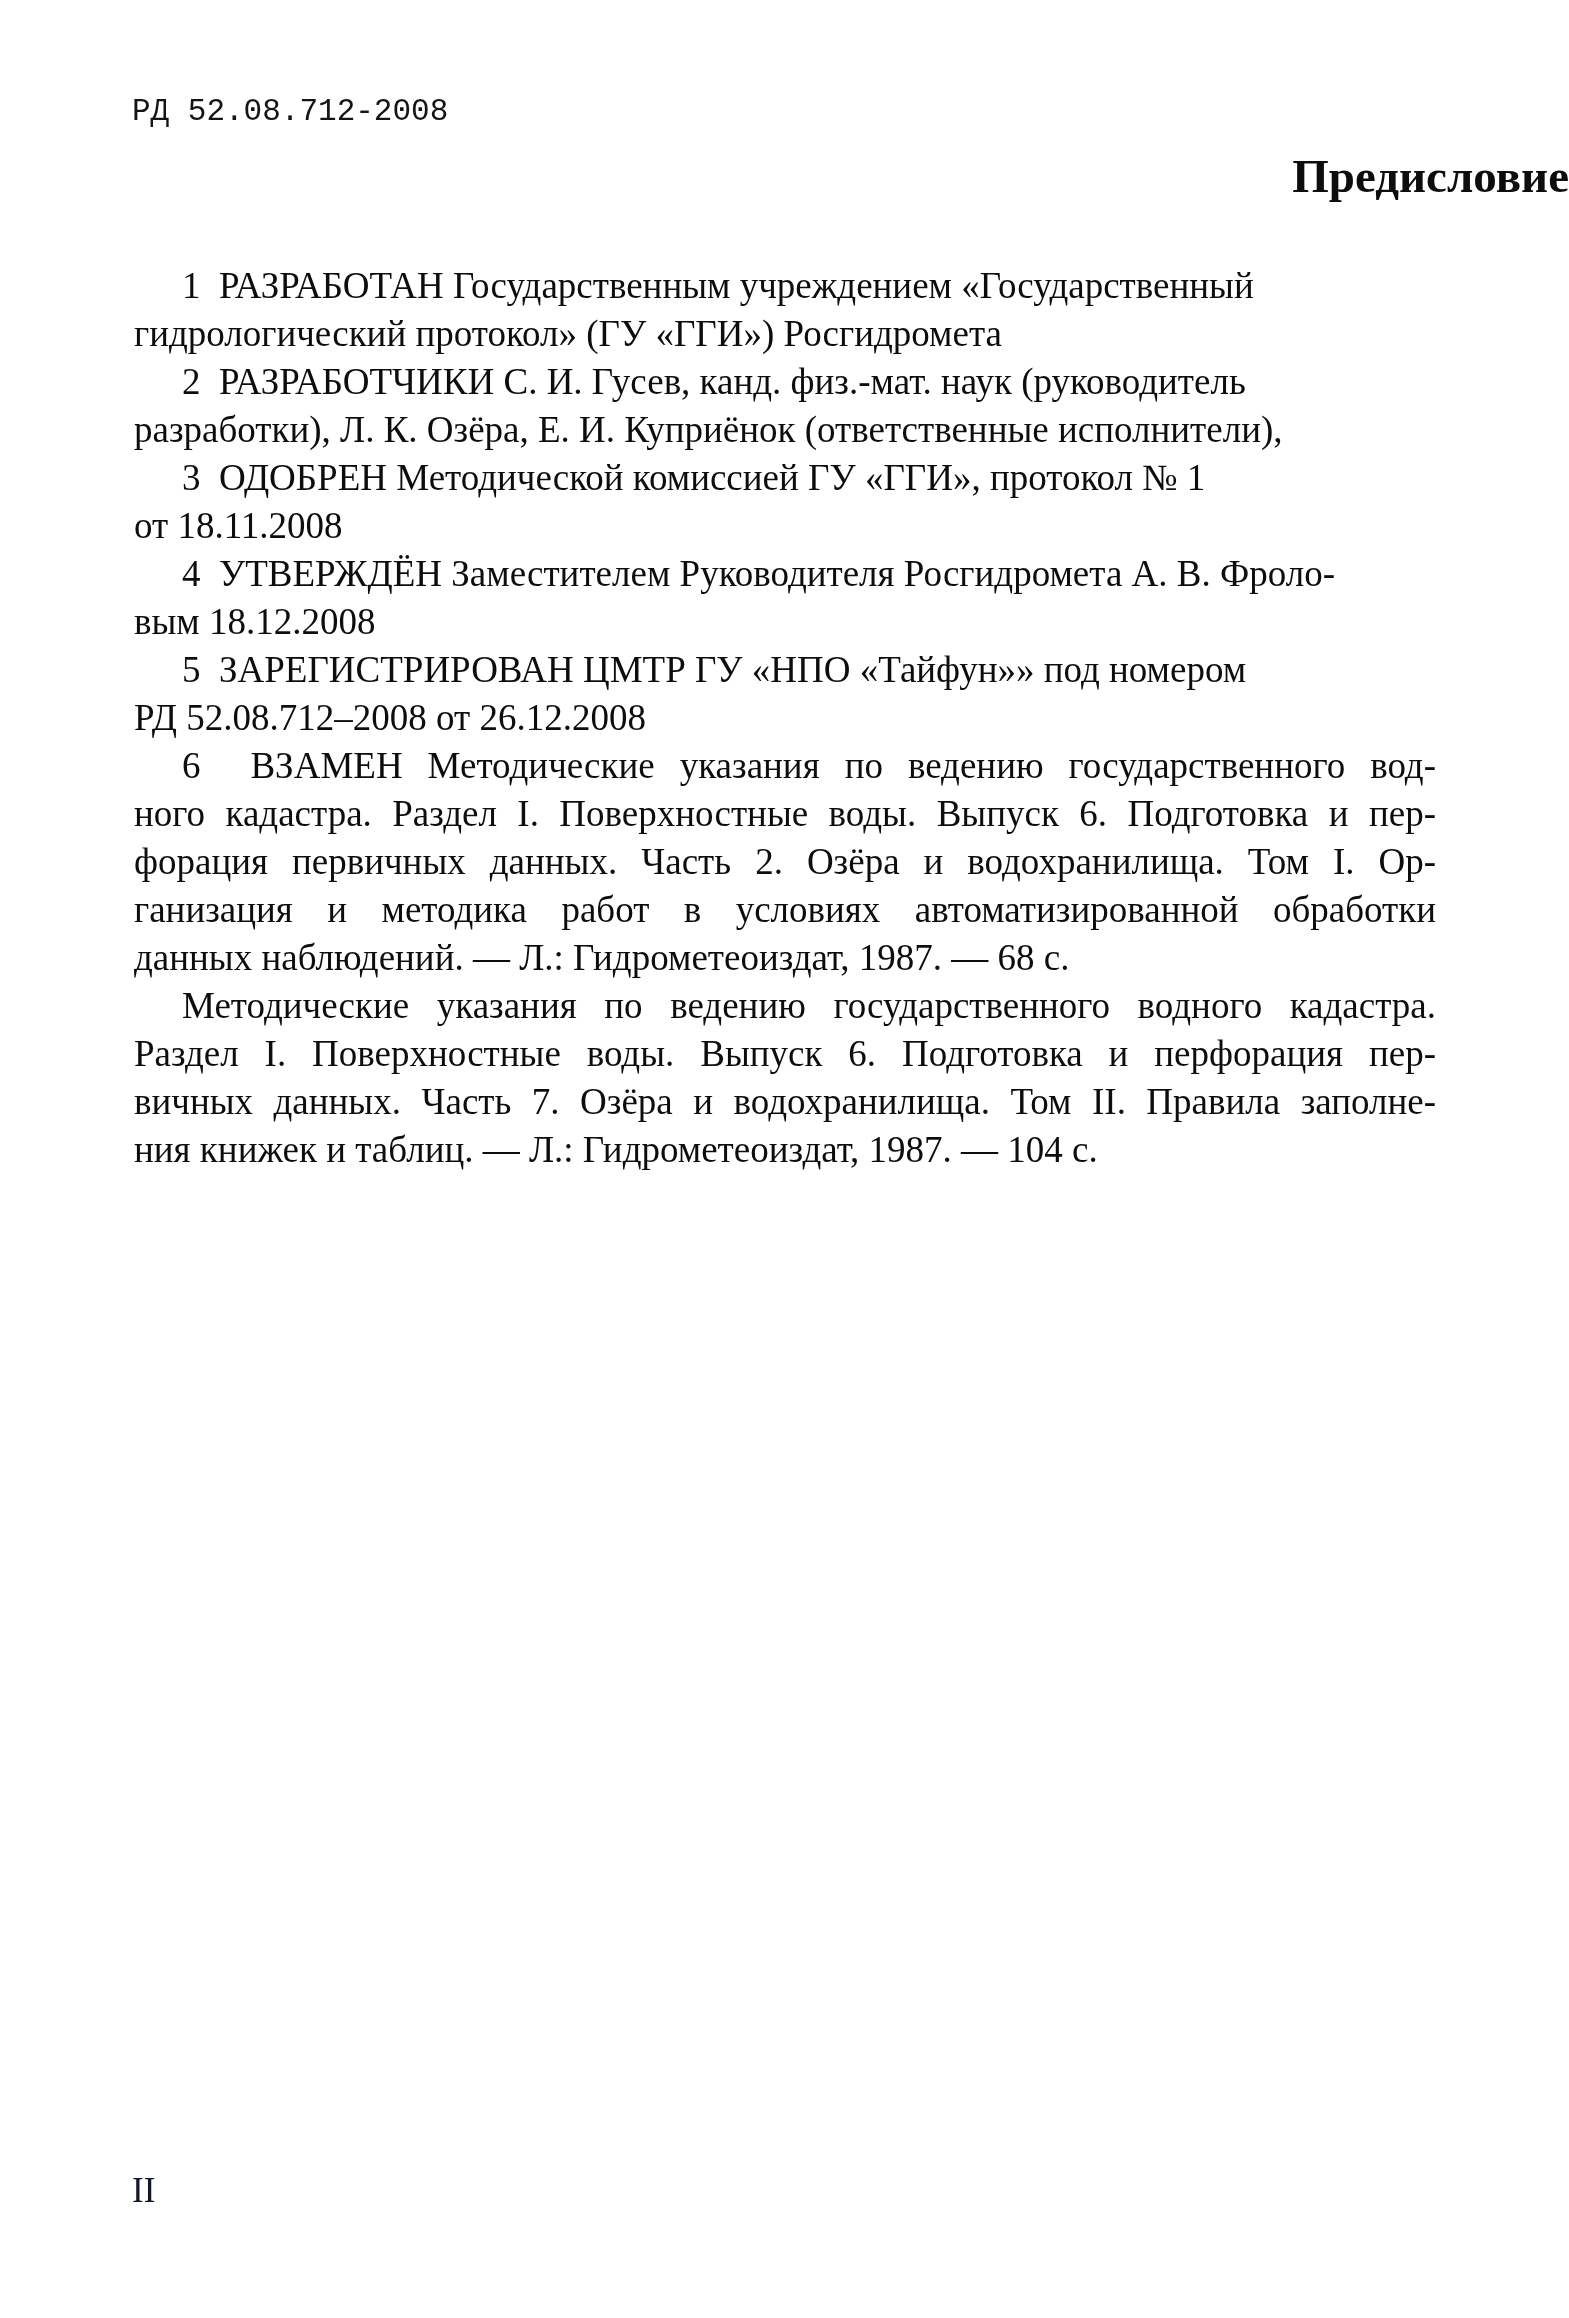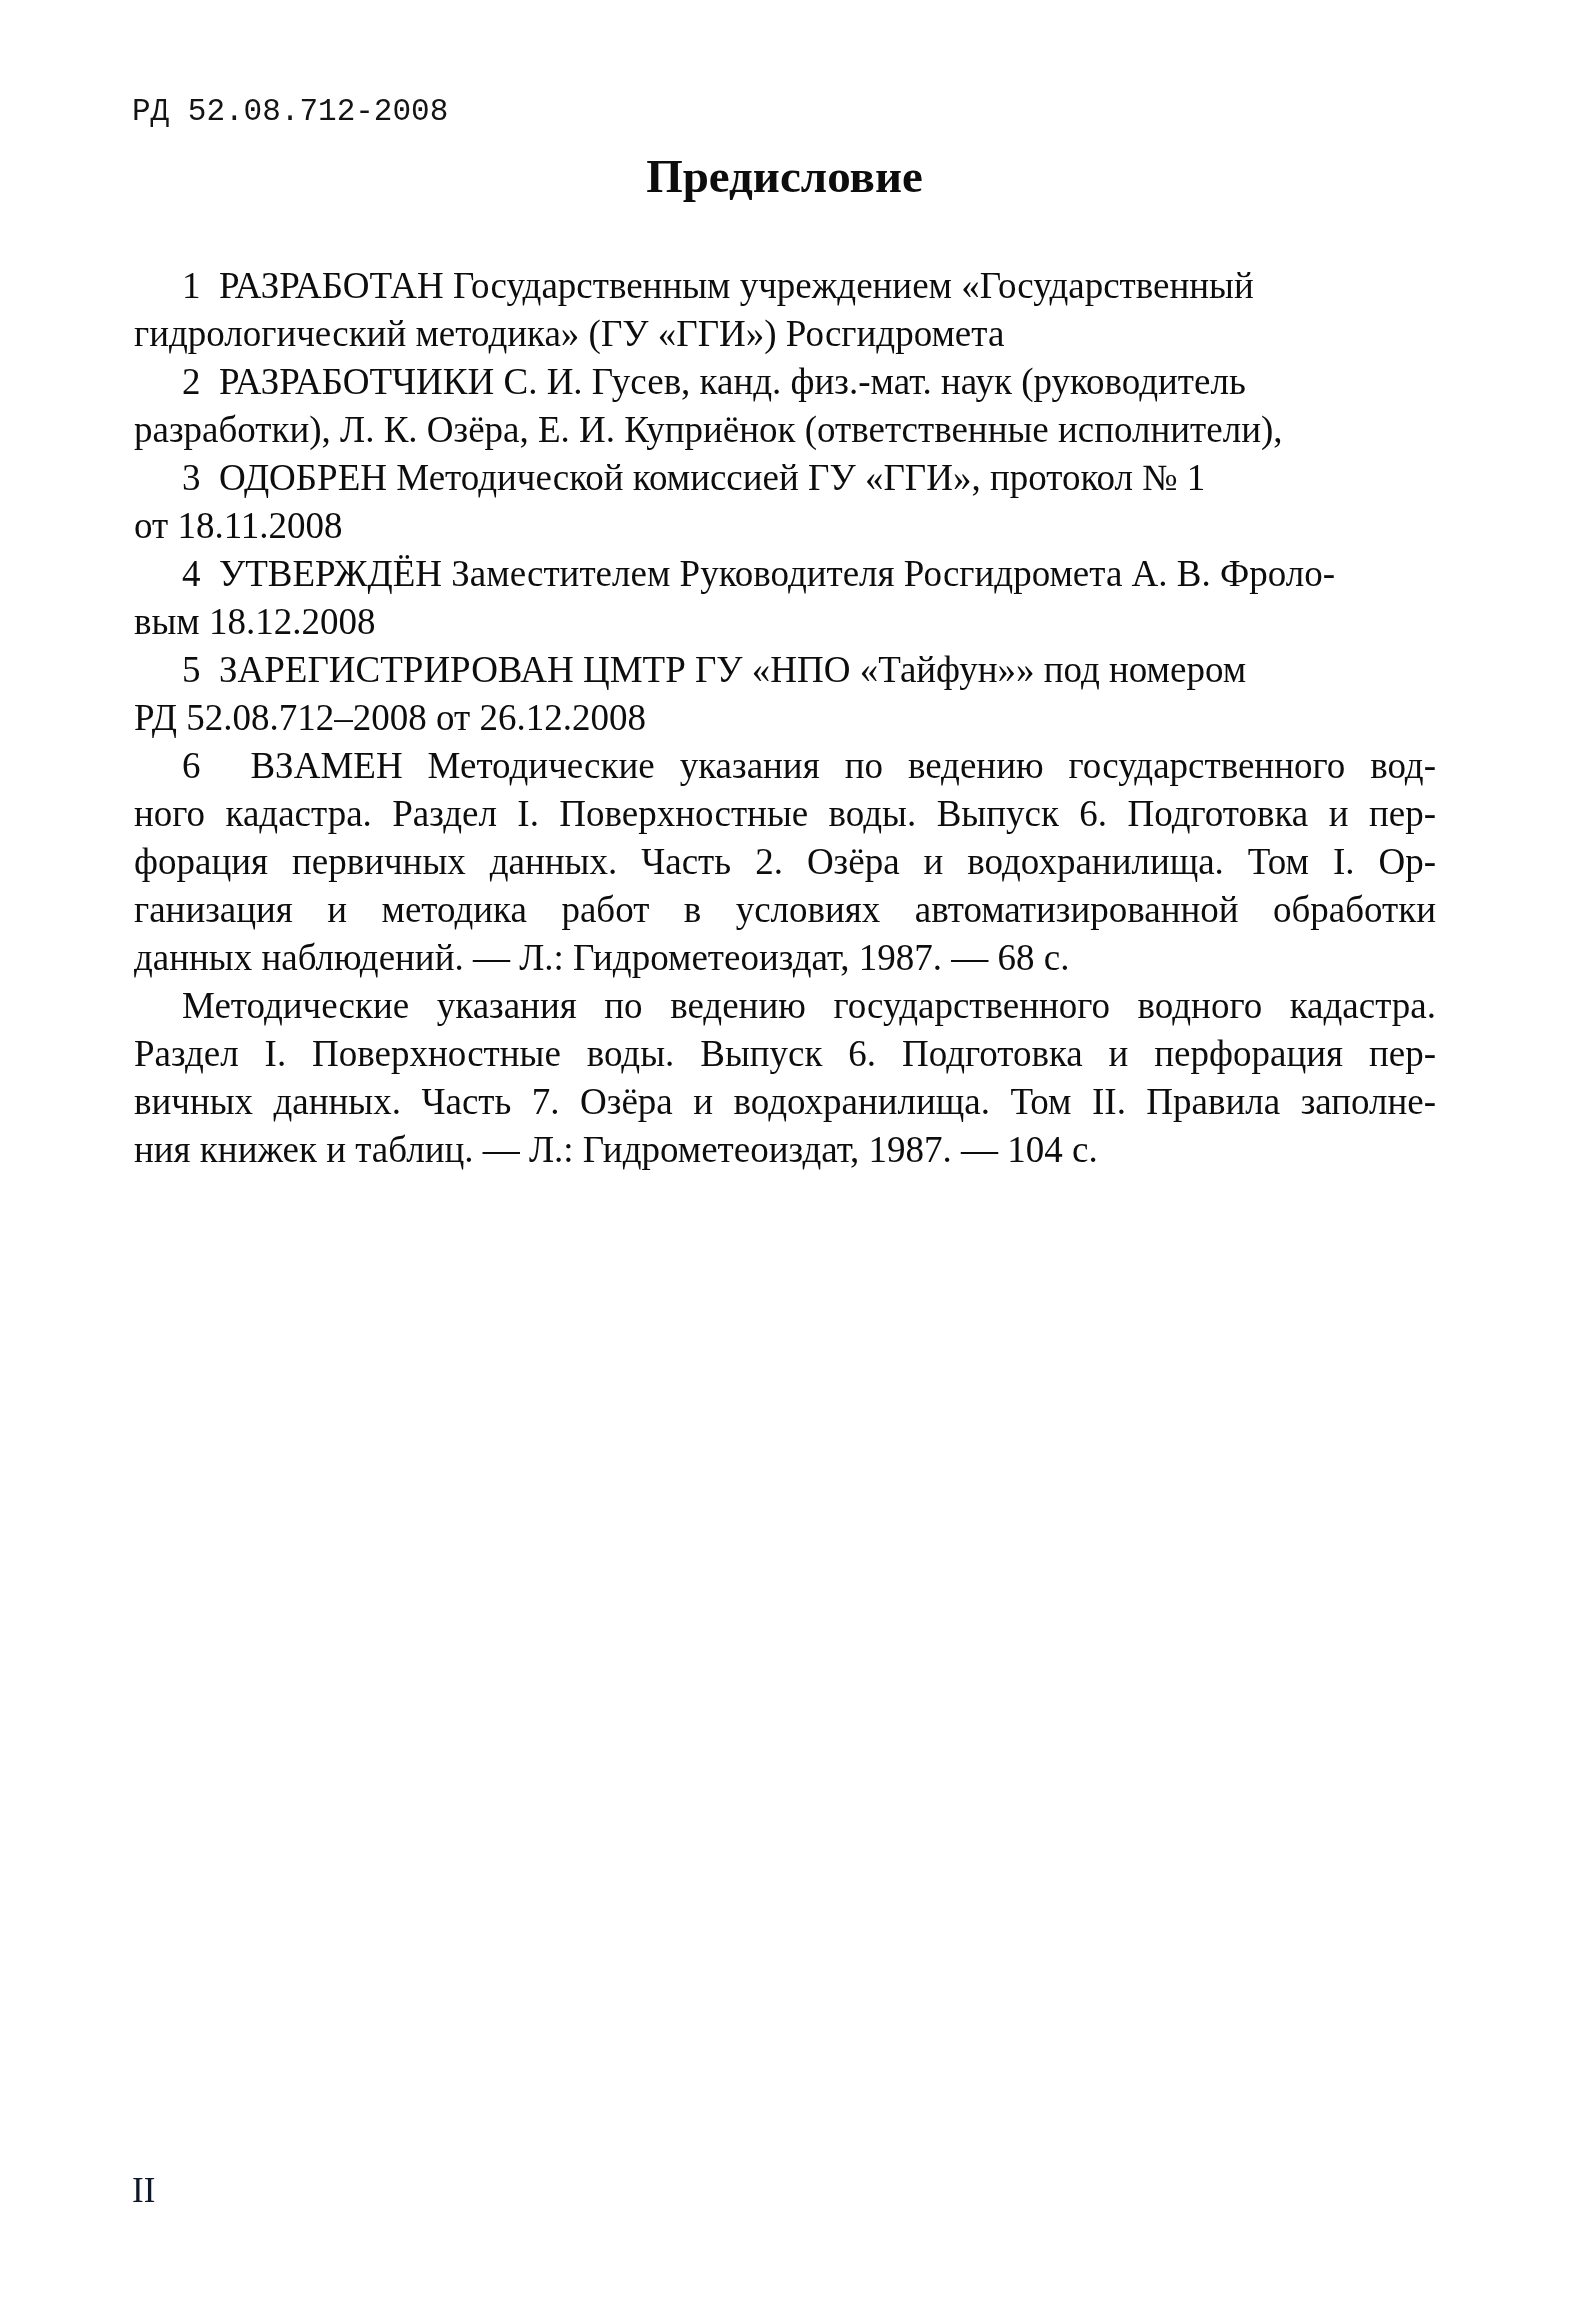--- a/index.html
+++ b/index.html
@@ -24,21 +24,21 @@
     line-height: 32px;
     color: #141414;
     white-space: nowrap;
   }
   .title {
     position: absolute;
     left: 0;
     top: 150px;
     width: 100%;
     margin: 0;
-    text-align: center;
+    text-align: right;
     font-family: "Liberation Serif", "DejaVu Serif", serif;
     font-weight: 700;
     font-size: 47px;
     line-height: 53px;
     color: #0d0d0d;
   }
   .body-text {
     position: absolute;
     left: 134px;
     top: 262px;
@@ -73,21 +73,21 @@
 <body>
 
 <div class="page">
 
   <div class="doc-code">РД 52.08.712-2008</div>
 
   <h1 class="title">Предисловие</h1>
 
   <div class="body-text">
     <div class="line indent">1&nbsp; РАЗРАБОТАН Государственным учреждением «Государственный</div>
-    <div class="line">гидрологический методика» (ГУ «ГГИ») Росгидромета</div>
+    <div class="line">гидрологический протокол» (ГУ «ГГИ») Росгидромета</div>
 
     <div class="line indent">2&nbsp; РАЗРАБОТЧИКИ С. И. Гусев, канд. физ.-мат. наук (руководитель</div>
     <div class="line">разработки), Л. К. Озёра, Е. И. Куприёнок (ответственные исполнители),</div>
 
     <div class="line indent">3&nbsp; ОДОБРЕН Методической комиссией ГУ «ГГИ», протокол № 1</div>
     <div class="line">от 18.11.2008</div>
 
     <div class="line indent">4&nbsp; УТВЕРЖДЁН Заместителем Руководителя Росгидромета А. В. Фроло-</div>
     <div class="line">вым 18.12.2008</div>
 

